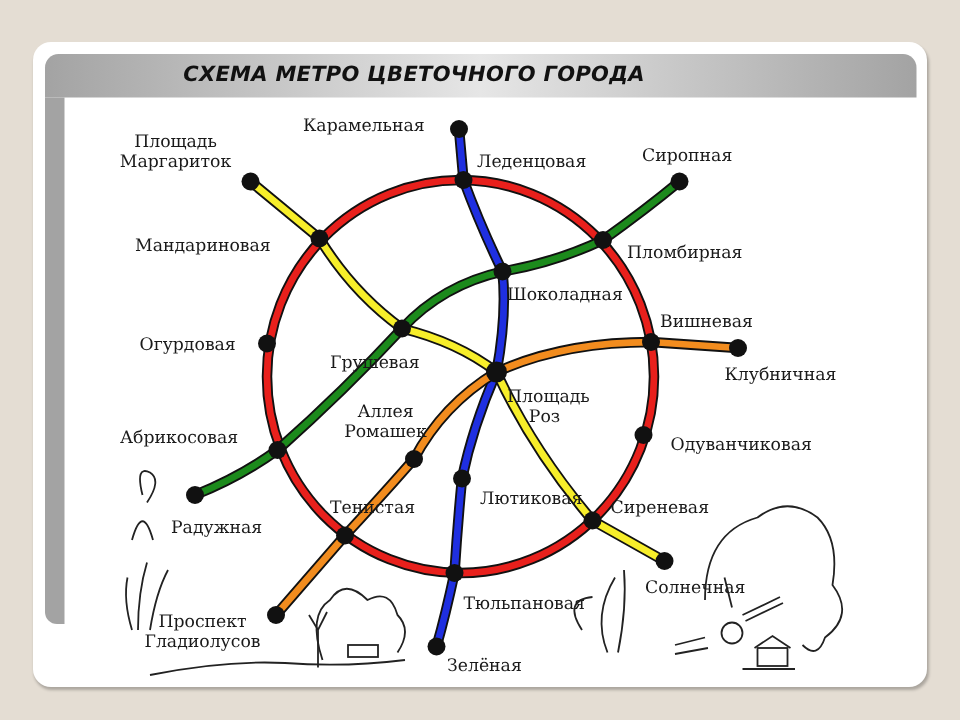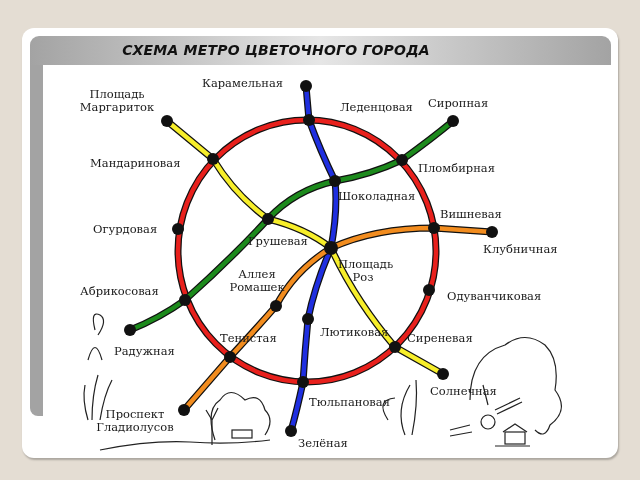--- a/index.html
+++ b/index.html
@@ -90,27 +90,27 @@
       <circle cx="291" cy="431" r="6"></circle>
     </g>
   </svg>
 </div>
 
 <div class="lbl" style="left:202px;top:77px;">Карамельная</div>
 <div class="lbl c" style="left:72px;top:88px;width:90px;">
   <div>Площадь</div>
   <div>Маргариток</div>
 </div>
-<div class="lbl" style="left:318px;top:101px;margin-left:22px;">Леденцовая</div>
+<div class="lbl" style="left:318px;top:101px;">Леденцовая</div>
 <div class="lbl" style="left:428px;top:97px;">Сиропная</div>
 <div class="lbl" style="left:90px;top:157px;">Мандариновая</div>
 <div class="lbl" style="left:418px;top:162px;">Пломбирная</div>
 <div class="lbl" style="left:338px;top:190px;">Шоколадная</div>
 <div class="lbl" style="left:93px;top:223px;">Огурдовая</div>
-<div class="lbl" style="left:220px;top:235px;margin-left:28px;">Грушевая</div>
+<div class="lbl" style="left:220px;top:235px;">Грушевая</div>
 <div class="lbl" style="left:440px;top:208px;">Вишневая</div>
 <div class="lbl" style="left:483px;top:243px;">Клубничная</div>
 <div class="lbl c" style="left:222px;top:268px;width:70px;">
   <div>Аллея</div>
   <div>Ромашек</div>
 </div>
 <div class="lbl c" style="left:338px;top:258px;width:50px;">
   <div>Площадь</div>
   <div>Роз</div>
 </div>

